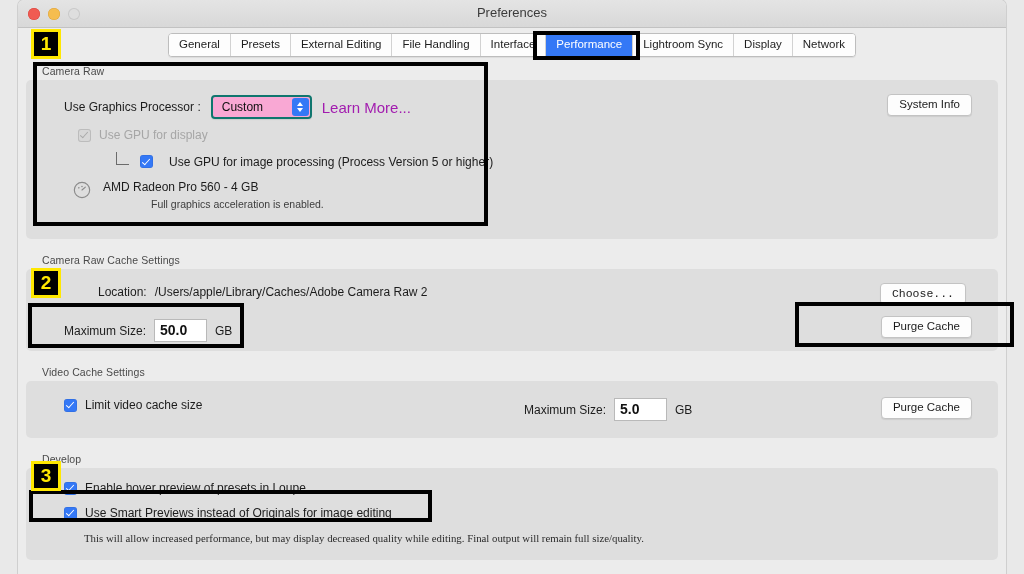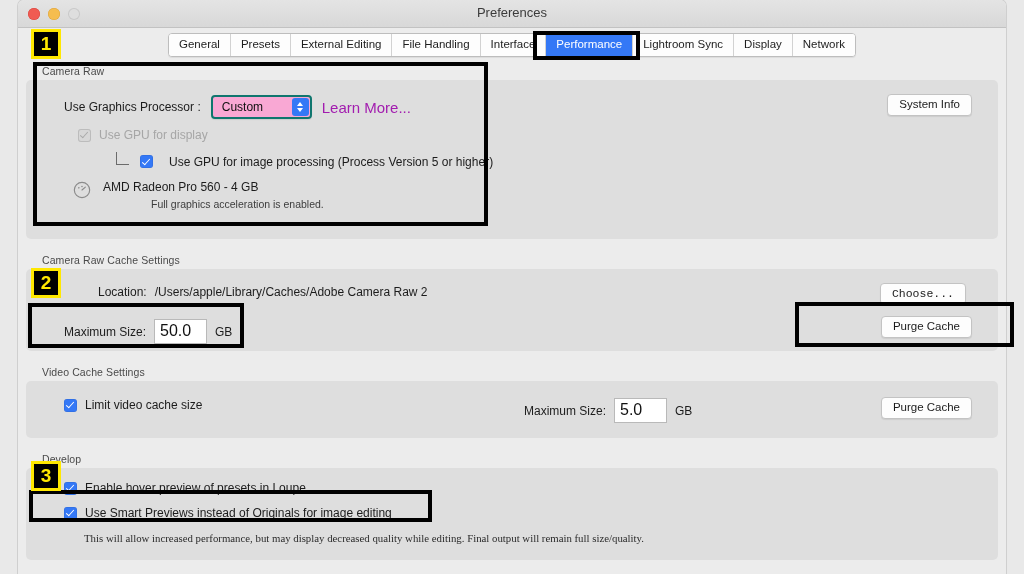--- a/index.html
+++ b/index.html
@@ -184,25 +184,26 @@
     padding: 3px 11px 4px 11px;
     box-shadow: 0 1px 1px rgba(0,0,0,0.08);
     white-space: nowrap;
     line-height: 13px;
   }
 
   
   .tfield {
     background: #ffffff;
     border: 1px solid #b9b9b9;
-    font-size: 16px;
+    font-size: 14px;
     color: #111;
     padding: 2px 4px 3px 5px;
     width: 42px;
     line-height: 13px;
+    font-weight: bold;
   }
 
   
   .gauge { width: 20px; height: 20px; flex: none; }
 
   
   .elbow {
     width: 12px; height: 12px; flex: none;
     border-left: 1.3px solid #6b6b6b;
     border-bottom: 1.3px solid #6b6b6b;

